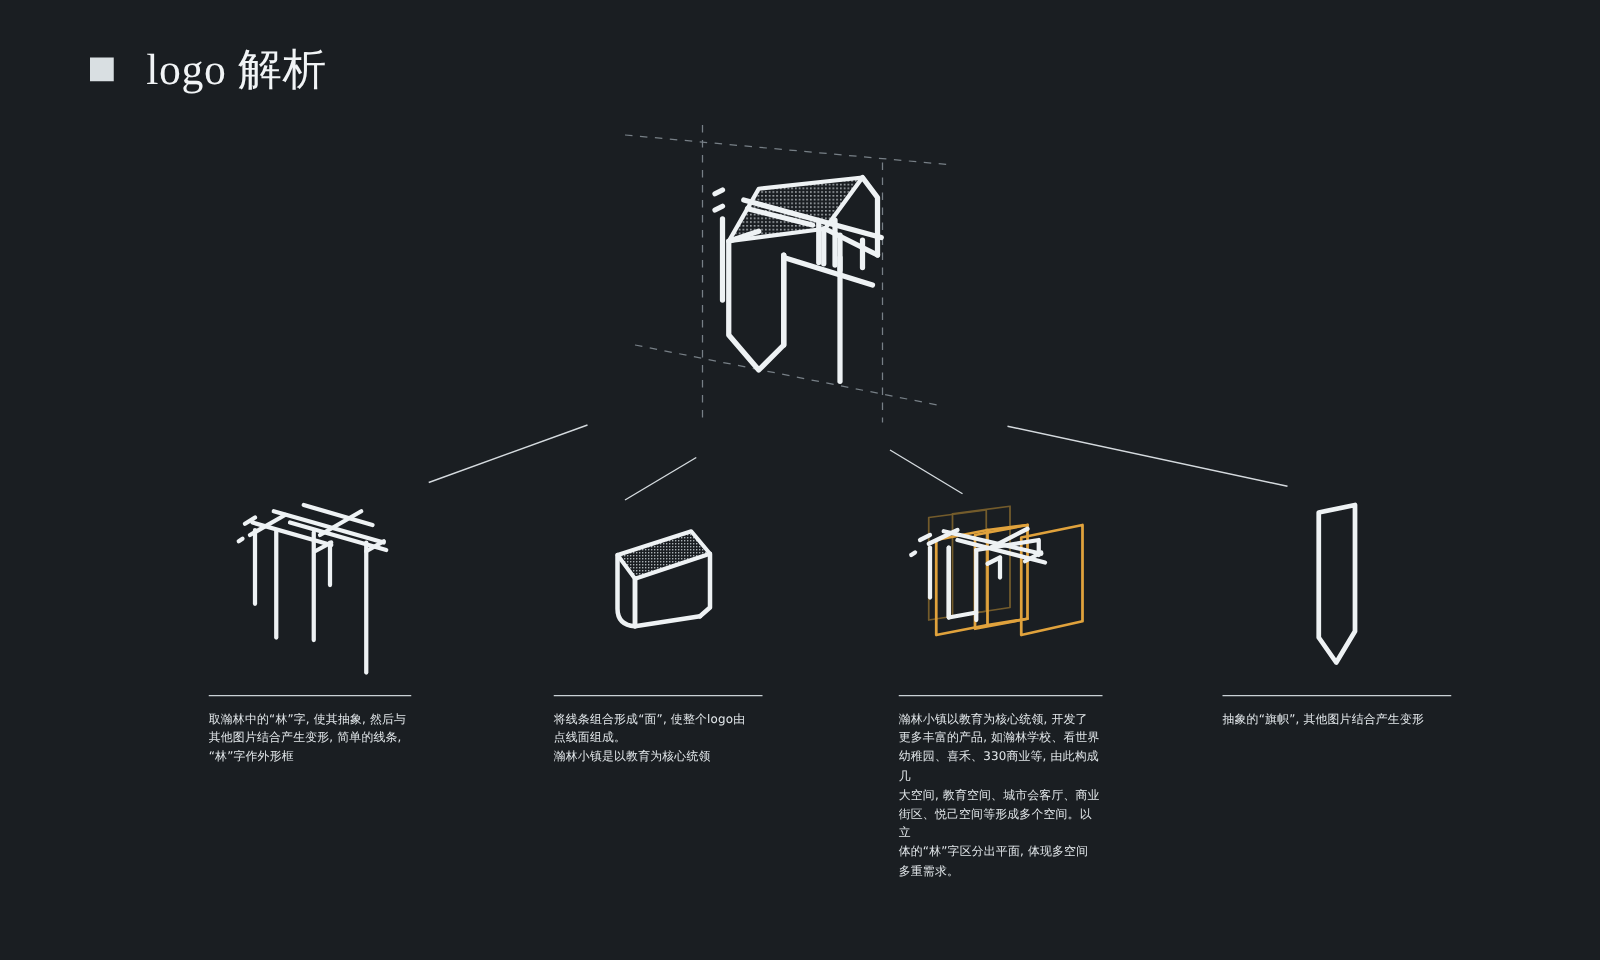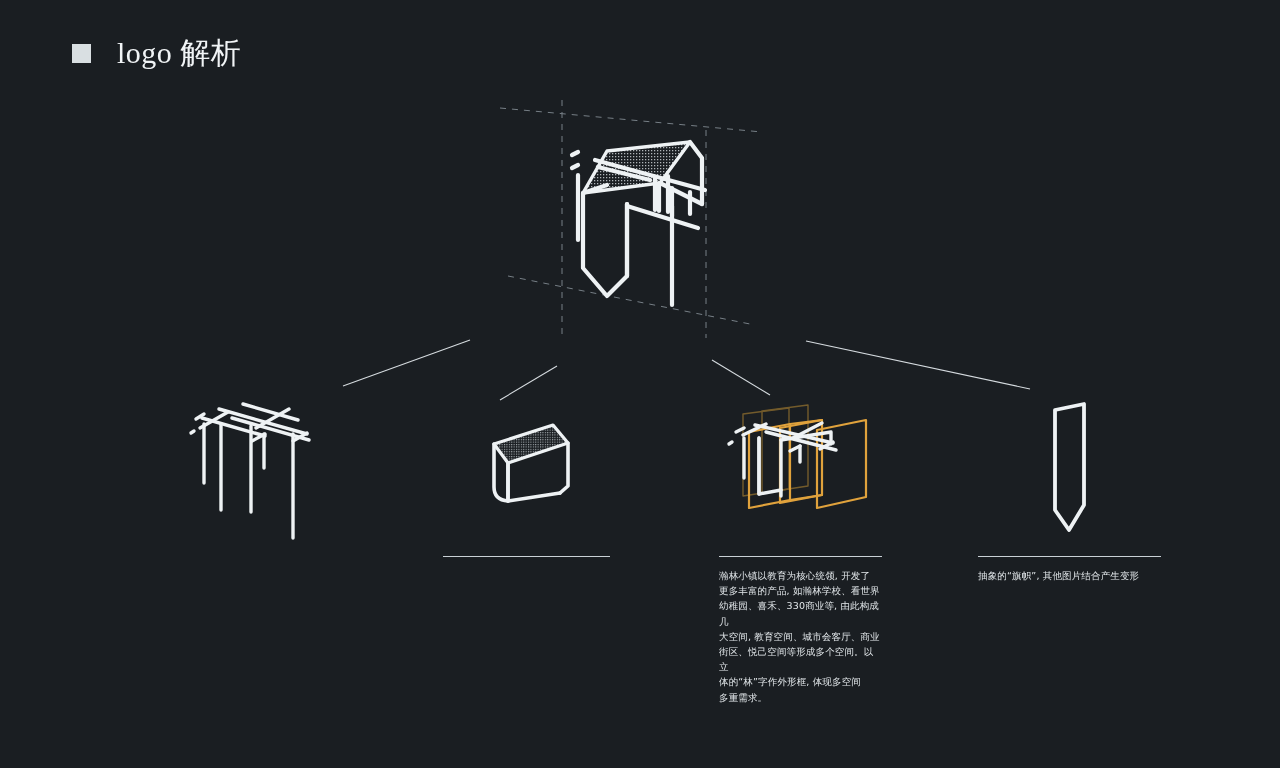--- a/index.html
+++ b/index.html
@@ -34,21 +34,21 @@
     gap: 26px;
   }
   #header-bullet {
     width: 19px;
     height: 19px;
     background: #d9dfe2;
     flex: 0 0 auto;
   }
   #header-title {
     font-family: "Liberation Serif", "DejaVu Serif", serif;
-    font-size: 30px;
+    font-size: 35px;
     color: #f1f4f6;
     letter-spacing: 0.5px;
     line-height: 1;
     white-space: nowrap;
   }
 
   
   #stage {
     position: absolute;
     left: 0;
@@ -208,33 +208,42 @@
           <polyline points="759,438 759,494 781,490"></polyline>
         </g>
       </g>
 
       <g stroke="#eef2f4" stroke-width="3.8" fill="none" stroke-linecap="round" stroke-linejoin="round">
         <polygon points="1055,410 1084,404 1084,505 1069,530 1055,510"></polygon>
       </g>
     </svg>
   </div>
 
+  <div class="caption" id="caption-1">
+    <div class="caption-rule"></div>
+    <div class="caption-body">取瀚林中的“林”字, 使其抽象, 然后与
+其他图片结合产生变形, 简单的线条,
+“林”字作外形框</div>
+  </div>
 
   <div class="caption" id="caption-2">
     <div class="caption-rule"></div>
+    <div class="caption-body">将线条组合形成“面”, 使整个logo由
+点线面组成。
+瀚林小镇是以教育为核心统领</div>
   </div>
 
   <div class="caption" id="caption-3">
     <div class="caption-rule"></div>
     <div class="caption-body">瀚林小镇以教育为核心统领, 开发了
 更多丰富的产品, 如瀚林学校、看世界
 幼稚园、喜禾、330商业等, 由此构成几
 大空间, 教育空间、城市会客厅、商业
 街区、悦己空间等形成多个空间。以立
-体的“林”字作外形框, 体现多空间
+体的“林”字区分出平面, 体现多空间
 多重需求。</div>
   </div>
 
   <div class="caption" id="caption-4">
     <div class="caption-rule"></div>
     <div class="caption-body">抽象的“旗帜”, 其他图片结合产生变形</div>
   </div>
 
 </div>
 

